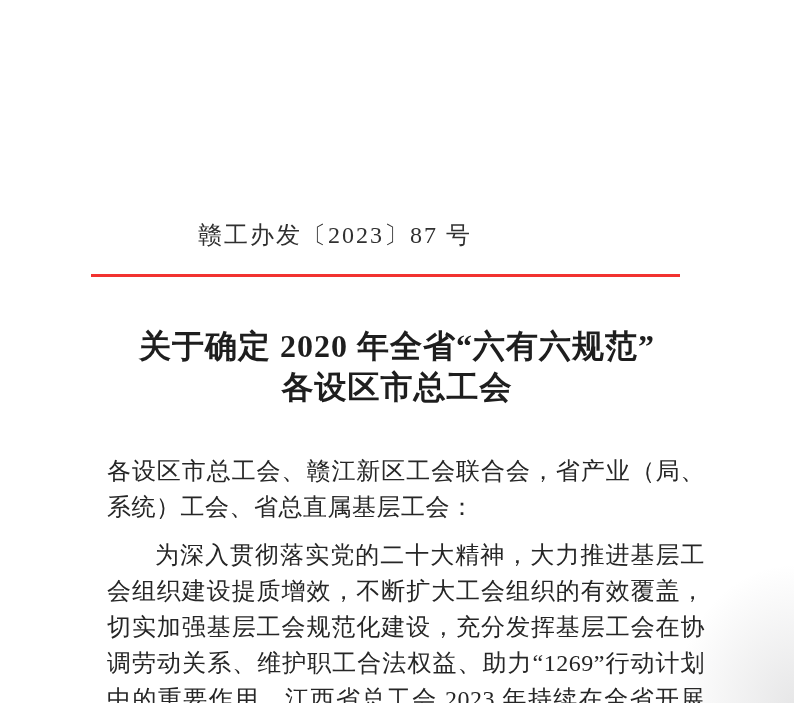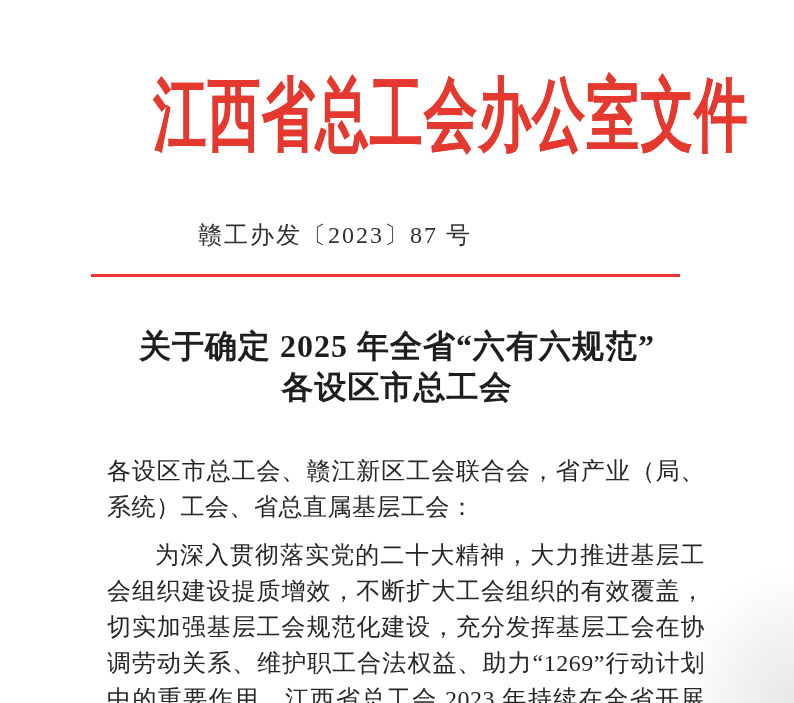--- a/index.html
+++ b/index.html
@@ -98,30 +98,27 @@
   .body-text p.indent {
     text-indent: 2em;
     margin-top: 7px;
   }
 </style>
 </head>
 <body>
 
 <div class="page">
 
-  <div class="red-header">
-    <span class="stretch">江西省总工会办公室文件</span>
-  </div>
 
   <div class="doc-number">赣工办发〔2023〕87 号</div>
 
   <div class="red-rule"></div>
 
   <div class="doc-title">
-    <div>关于确定 2025 年全省“六有六规范”</div>
+    <div>关于确定 2020 年全省“六有六规范”</div>
     <div>各设区市总工会</div>
   </div>
 
   <div class="body-text">
     <p>各设区市总工会、赣江新区工会联合会，省产业（局、系统）工会、省总直属基层工会：</p>
     <p class="indent">为深入贯彻落实党的二十大精神，大力推进基层工会组织建设提质增效，不断扩大工会组织的有效覆盖，切实加强基层工会规范化建设，充分发挥基层工会在协调劳动关系、维护职工合法权益、助力“1269”行动计划中的重要作用，江西省总工会 2023 年持续在全省开展基层工会组织“六有六规范”建设。</p>
   </div>
 
   <div class="scan-shadow"></div>
 

